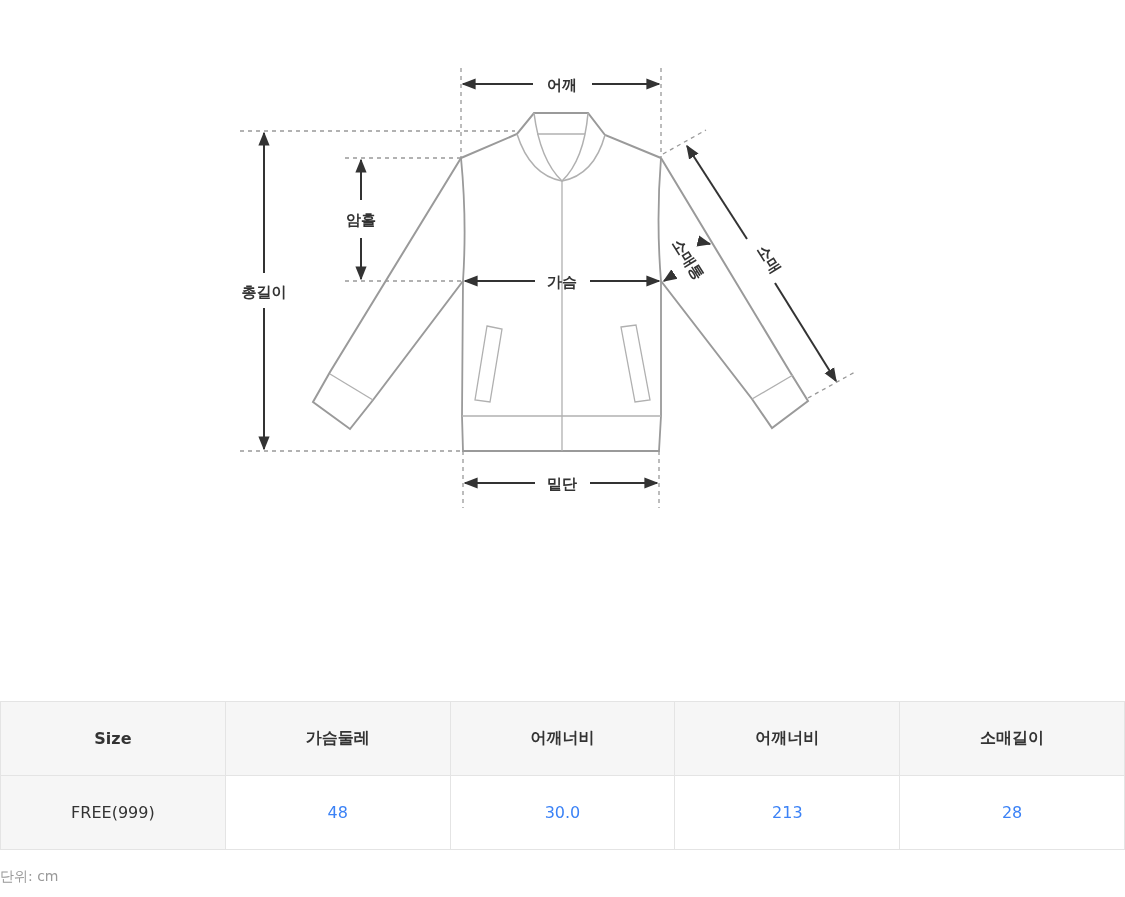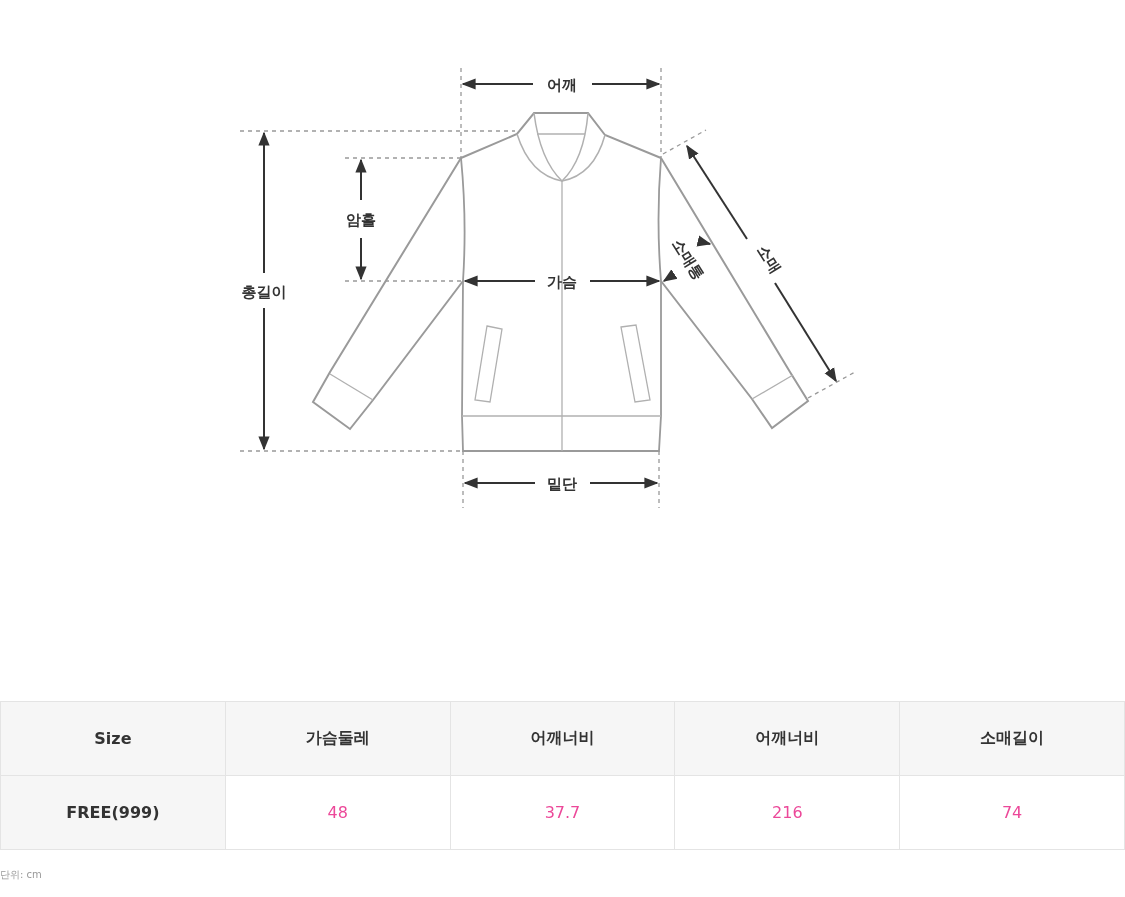--- a/index.html
+++ b/index.html
@@ -5,23 +5,23 @@
     html, body { margin: 0; padding: 0; background: #ffffff; }
     body { width: 1125px; height: 897px; position: relative; overflow: hidden;
            font-family: "DejaVu Sans", "Liberation Sans", sans-serif; color: #333; }
     #diagram { position: absolute; left: 0; top: 0; width: 1125px; height: 560px; }
     .lbl { font-family: "DejaVu Sans", sans-serif; font-size: 15px; font-weight: bold; fill: #333; }
     .table-wrap { position: absolute; left: 0; top: 701px; width: 1125px; }
     table.size { width: 1125px; border-collapse: collapse; table-layout: fixed; }
     table.size th, table.size td { border: 1px solid #e4e4e4; text-align: center;
       font-family: "DejaVu Sans", "Liberation Sans", sans-serif; font-size: 16px; }
     table.size th { height: 71px; background: #f6f6f6; font-weight: bold; color: #333; }
-    table.size td { height: 71px; color: #ec4899; }
-    table.size td.first { background: #f6f6f6; font-weight: bold; color: #333; }
-    .unit { position: absolute; left: 0; top: 868px; font-size: 10px; color: #999;
+    table.size td { height: 71px; color: #3b82f6; }
+    table.size td.first { background: #f6f6f6; font-weight: normal; color: #333; }
+    .unit { position: absolute; left: 0; top: 868px; font-size: 14px; color: #999;
             font-family: "DejaVu Sans", "Liberation Sans", sans-serif; }
   </style>
 </head>
 <body>
 
 <svg id="diagram" viewBox="0 0 1125 560" xmlns="http://www.w3.org/2000/svg">
   <defs>
     <marker id="ah" viewBox="0 0 10 10" refX="9" refY="5" markerWidth="7" markerHeight="7" orient="auto-start-reverse">
       <path d="M0,1 L10,5 L0,9 z" fill="#333"></path>
     </marker>
@@ -98,21 +98,21 @@
         <th>가슴둘레</th>
         <th>어깨너비</th>
         <th>어깨너비</th>
         <th>소매길이</th>
       </tr>
     </thead>
     <tbody>
       <tr>
         <td class="first">FREE(999)</td>
         <td>48</td>
-        <td>37.7</td>
-        <td>216</td>
-        <td>74</td>
+        <td>30.0</td>
+        <td>213</td>
+        <td>28</td>
       </tr>
     </tbody>
   </table>
 </div>
 
 <div class="unit">단위: cm</div>
 
 </body></html>

